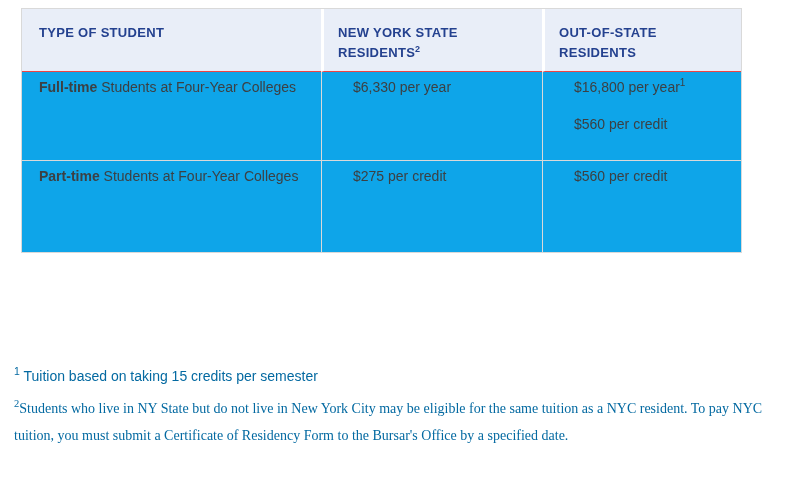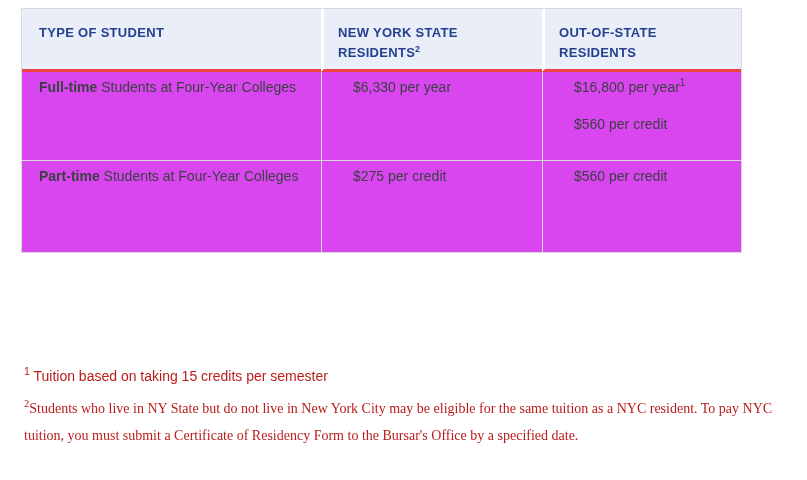--- a/index.html
+++ b/index.html
@@ -45,65 +45,65 @@
     color: #24418f;
     font-size: 13px;
     font-weight: bold;
     letter-spacing: 0.3px;
     line-height: 20px;
     text-align: left;
     vertical-align: top;
     padding: 14px 14px 0 17px;
     height: 63px;
     box-sizing: border-box;
-    border-bottom: 3px solid #ef4444;
+    border-bottom: 1px solid #ef4444;
   }
   th + th { border-left: 3px solid #ffffff; padding-left: 14px; margin-left: 25px; }
   th .th-sup {
     font-size: 9px;
     line-height: 0;
     vertical-align: super;
     letter-spacing: 0;
   }
 
   td {
     vertical-align: top;
     font-size: 14px;
     line-height: 21px;
     color: #3c4043;
     padding: 5px 12px 5px 17px;
     box-sizing: border-box;
     border-bottom: 1px solid #d9d9d9;
-    background: #d946ef;
+    background: #0ea5e9;
   }
   td + td { border-left: 1px solid #d9d9d9; padding-left: 15px; }
   tbody tr:nth-child(1) td { height: 89px; }
   tbody tr:nth-child(2) td { height: 91px; }
   tbody tr:nth-child(3) td { height: 32px; }
   tbody tr:nth-child(4) td { height: 57px; }
   tbody tr:last-child td { border-bottom: none; }
 
   .para { margin: 0 0 16px 16px; }
   .para:last-child { margin-bottom: 0; }
   .cell-sup {
     font-size: 10px;
     line-height: 0;
     vertical-align: super;
   }
   td strong { font-weight: bold; color: #3c4043; }
 
   
   .footnotes {
     position: absolute;
-    left: 24px;
+    left: 14px;
     top: 363px;
     width: 780px;
     font-size: 14px;
     line-height: 27px;
-    color: #b91c1c;
+    color: #0369a1;
   }
   .footnote { margin: 0; }
   .footnote + .footnote { margin-top: 5px; font-family: Liberation Serif, serif; }
   .fn-sup {
     font-size: 10.5px;
     line-height: 0;
     vertical-align: super;
   }
 </style>
 </head>

